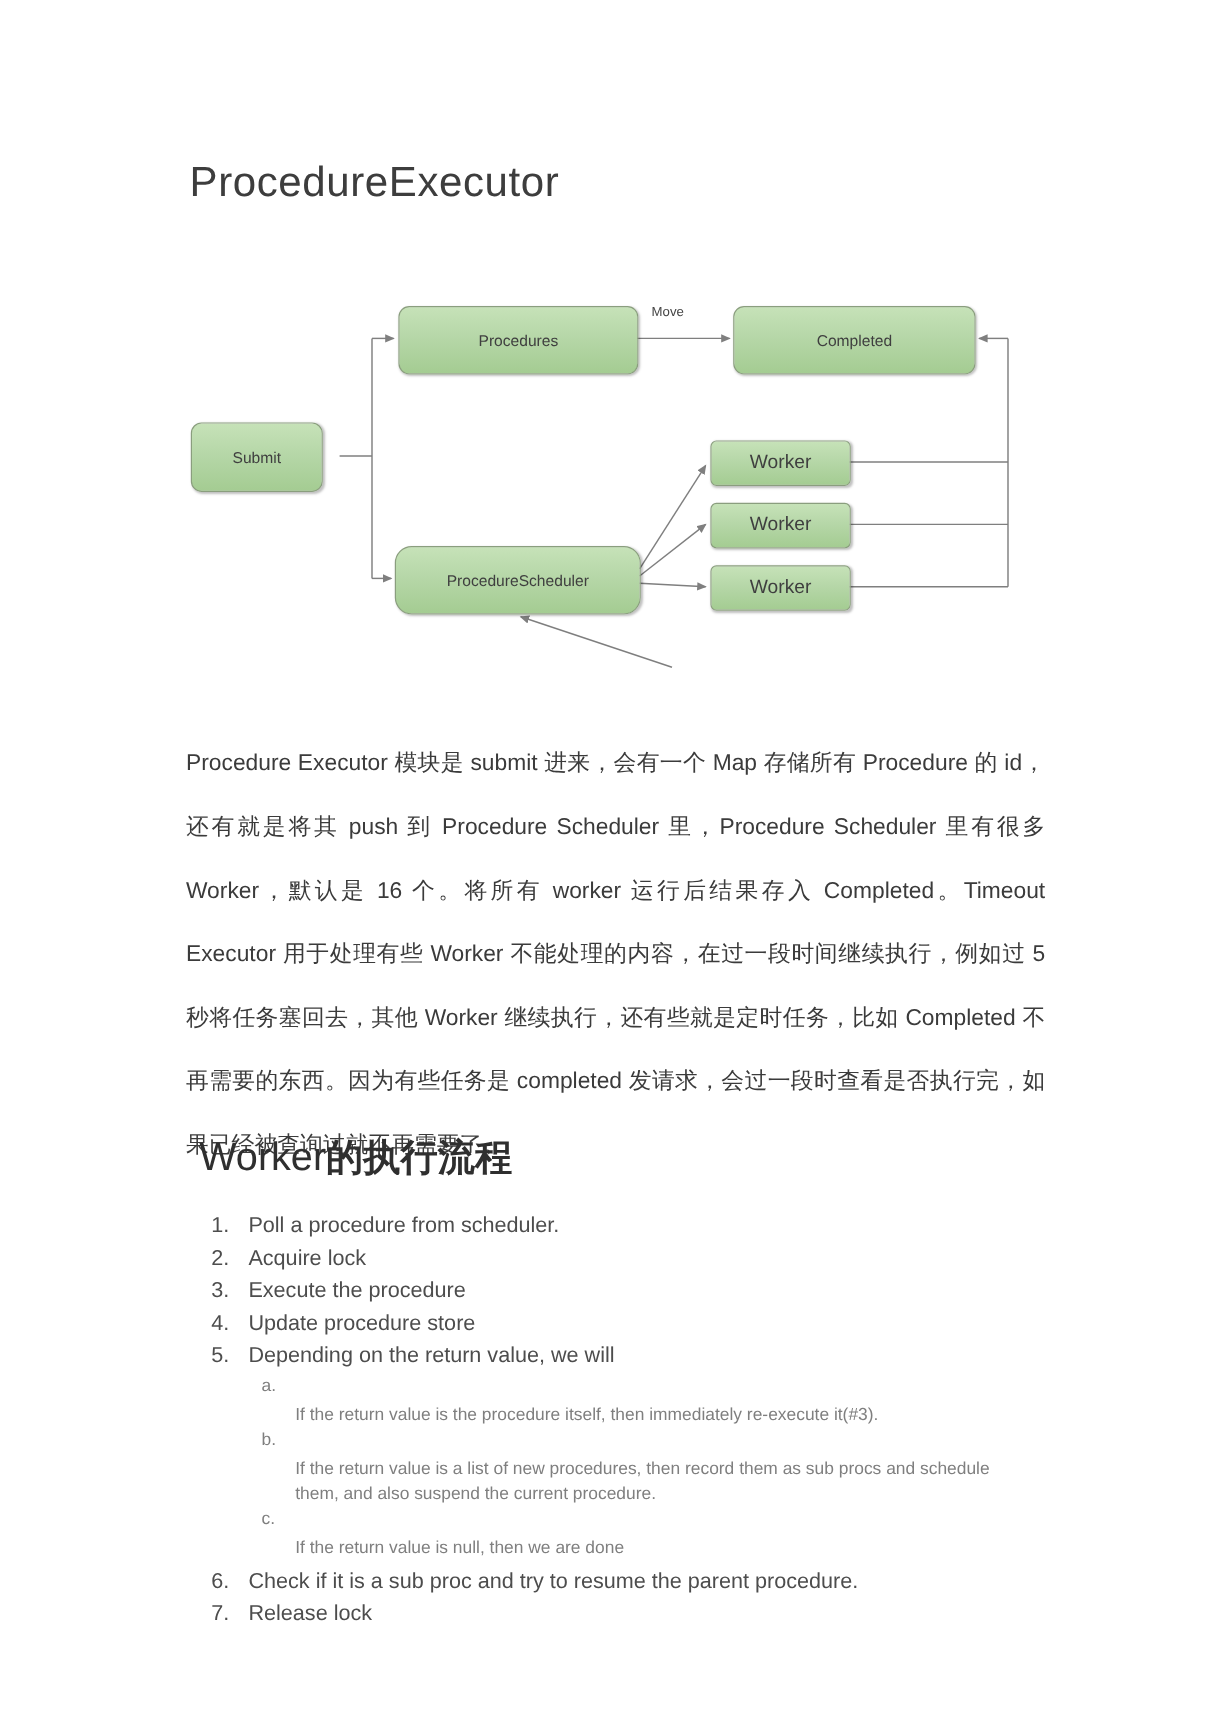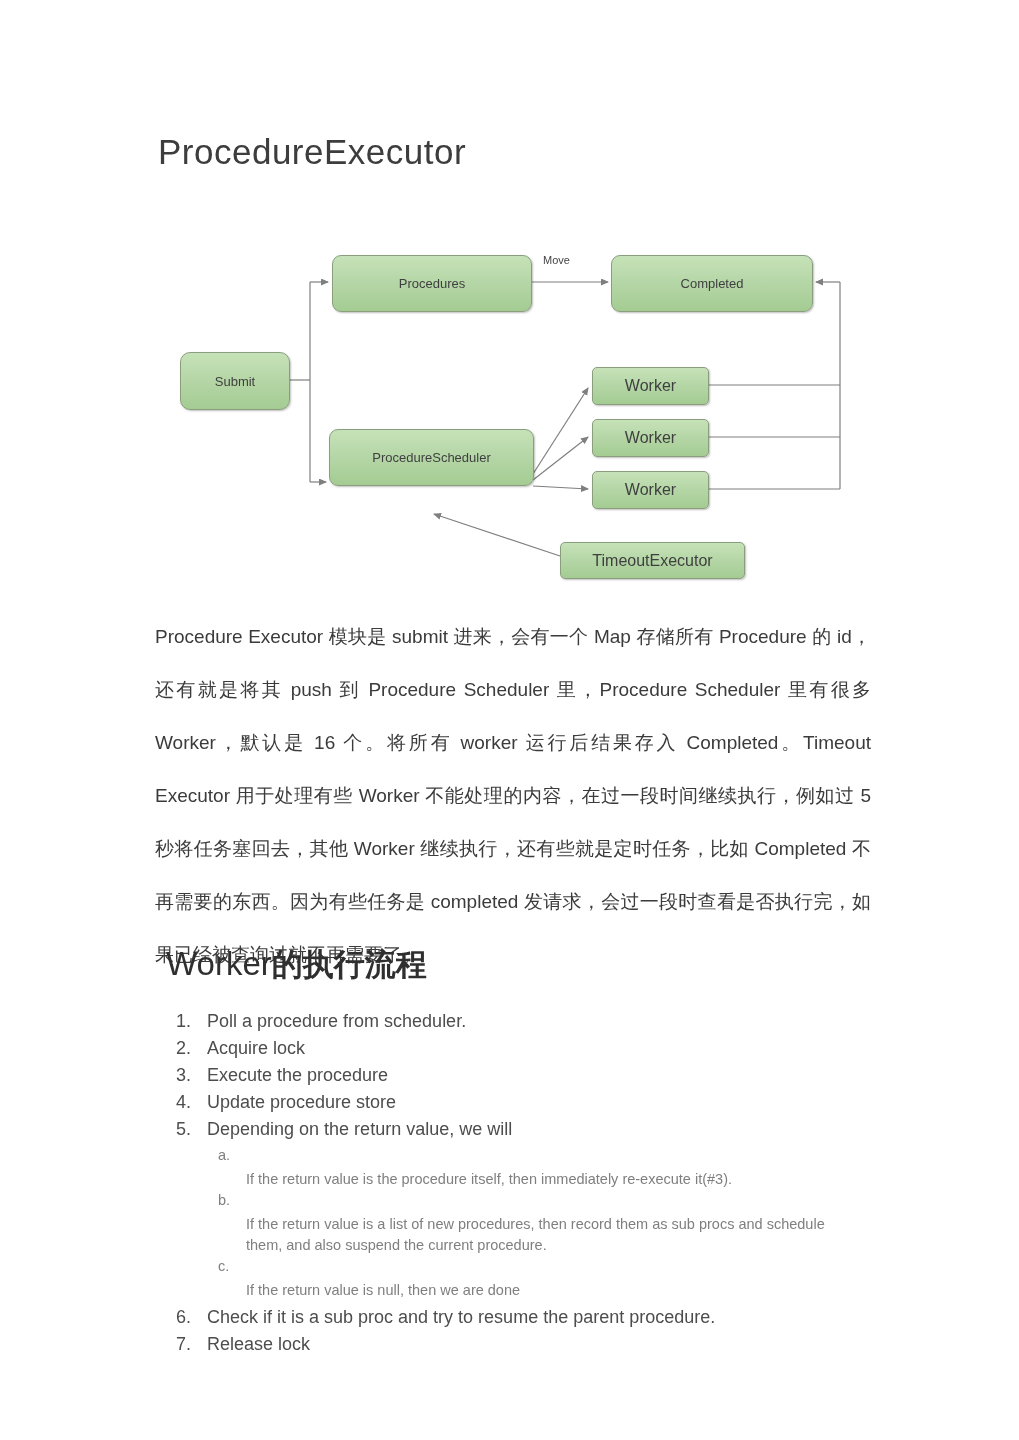--- a/index.html
+++ b/index.html
@@ -144,35 +144,34 @@
       <path d="M708,437 H840"></path>
       <path d="M708,489 H840"></path>
       <path d="M840,489 V282"></path>
       <path d="M840,282 H816" marker-end="url(#arr)"></path>
 
       <path d="M560,556 L434,514" marker-end="url(#arr)"></path>
     </svg>
 
     <div class="edge-label" style="left:543px; top:254px;">Move</div>
 
-    <div class="node" style="left:180px; top:352px; width:108px; height:56px;border-radius:10px;">Submit</div>
+    <div class="node" style="left:159px; top:352px; width:108px; height:56px;">Submit</div>
 
     <div class="node" style="left:332px; top:255px; width:198px; height:55px;">Procedures</div>
 
     <div class="node" style="left:611px; top:255px; width:200px; height:55px;">Completed</div>
 
     <div class="node small" style="left:592px; top:367px; width:115px; height:36px;">Worker</div>
 
     <div class="node small" style="left:592px; top:419px; width:115px; height:36px;">Worker</div>
 
     <div class="node small" style="left:592px; top:471px; width:115px; height:36px;">Worker</div>
 
-    <div class="node" style="left:329px; top:429px; width:203px; height:55px;">ProcedureScheduler</div>
-
-    <div class="node small" style="left:560px; top:542px; width:183px; height:35px;">TimeoutExecutor</div>
+    <div class="node" style="left:329px; top:455px; width:203px; height:55px;border-radius:14px;">ProcedureScheduler</div>
+
   </div>
 
   <div class="body-text">Procedure Executor 模块是 submit 进来，会有一个 Map 存储所有 Procedure 的 id，还有就是将其 push 到 Procedure Scheduler 里，Procedure Scheduler 里有很多 Worker，默认是 16 个。将所有 worker 运行后结果存入 Completed。Timeout Executor 用于处理有些 Worker 不能处理的内容，在过一段时间继续执行，例如过 5 秒将任务塞回去，其他 Worker 继续执行，还有些就是定时任务，比如 Completed 不再需要的东西。因为有些任务是 completed 发请求，会过一段时查看是否执行完，如果已经被查询过就不再需要了。</div>
 
   <div class="section-heading">
     <span class="en">Worker</span><span class="zh">的执行流程</span>
   </div>
 
   <div class="steps">
     <div class="step-row">

